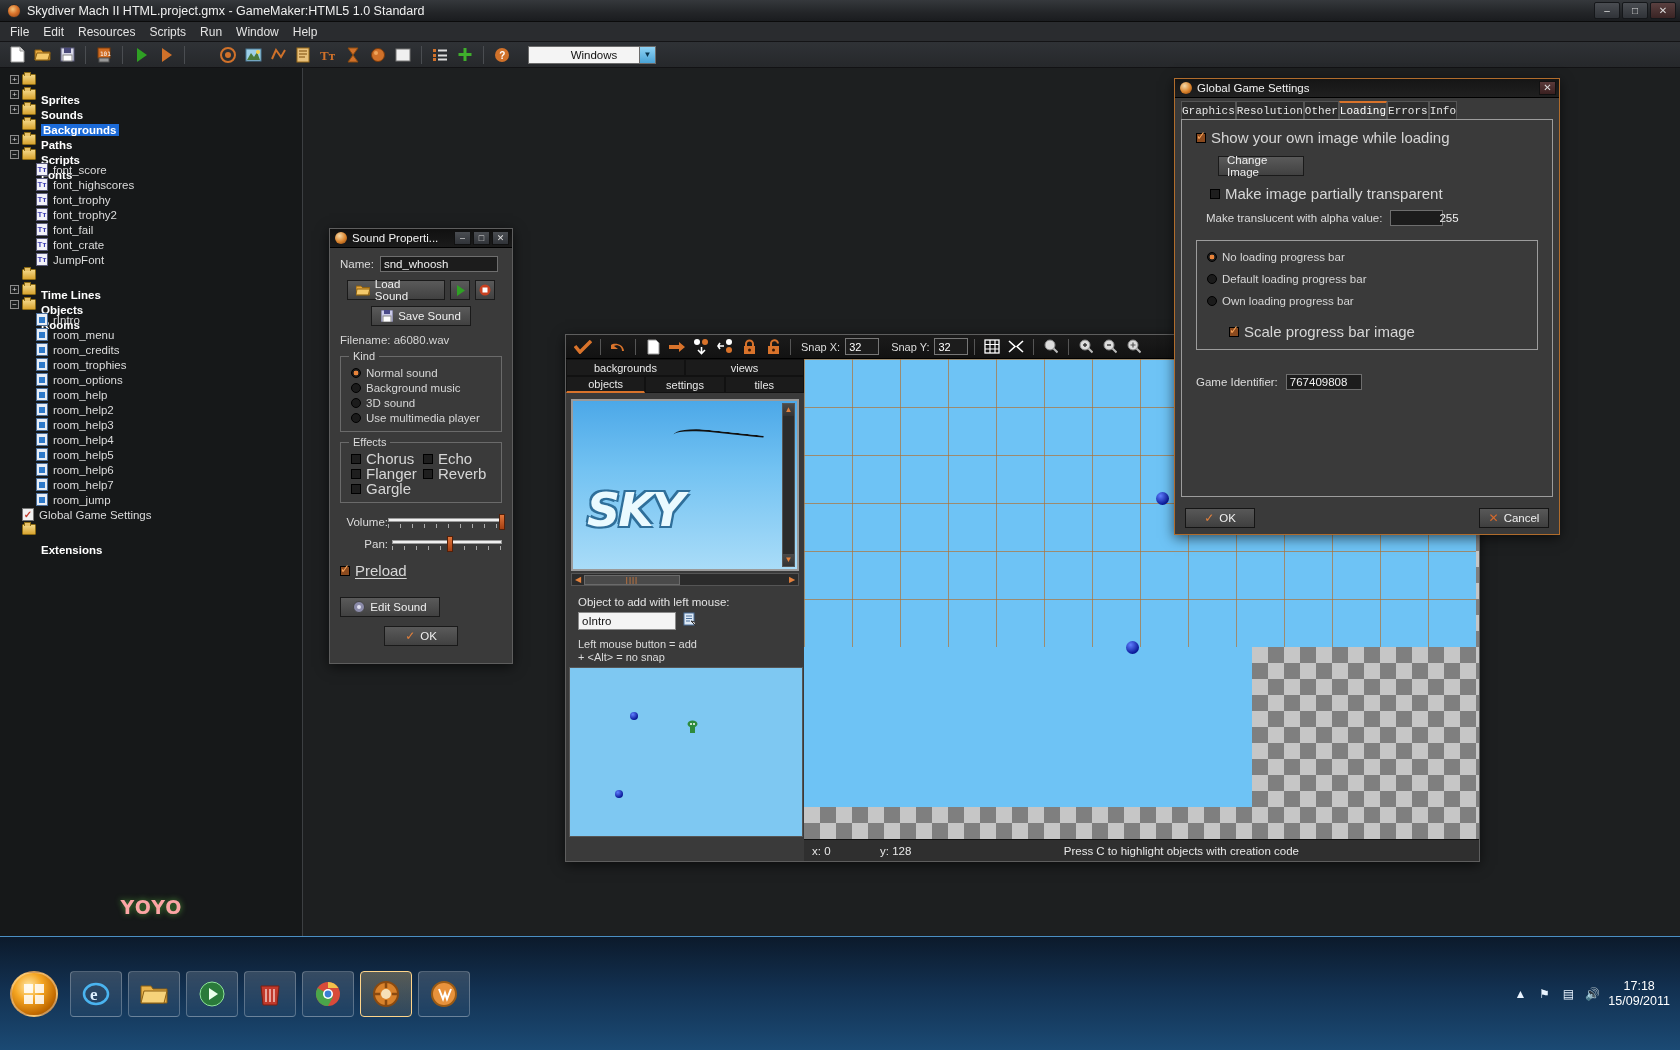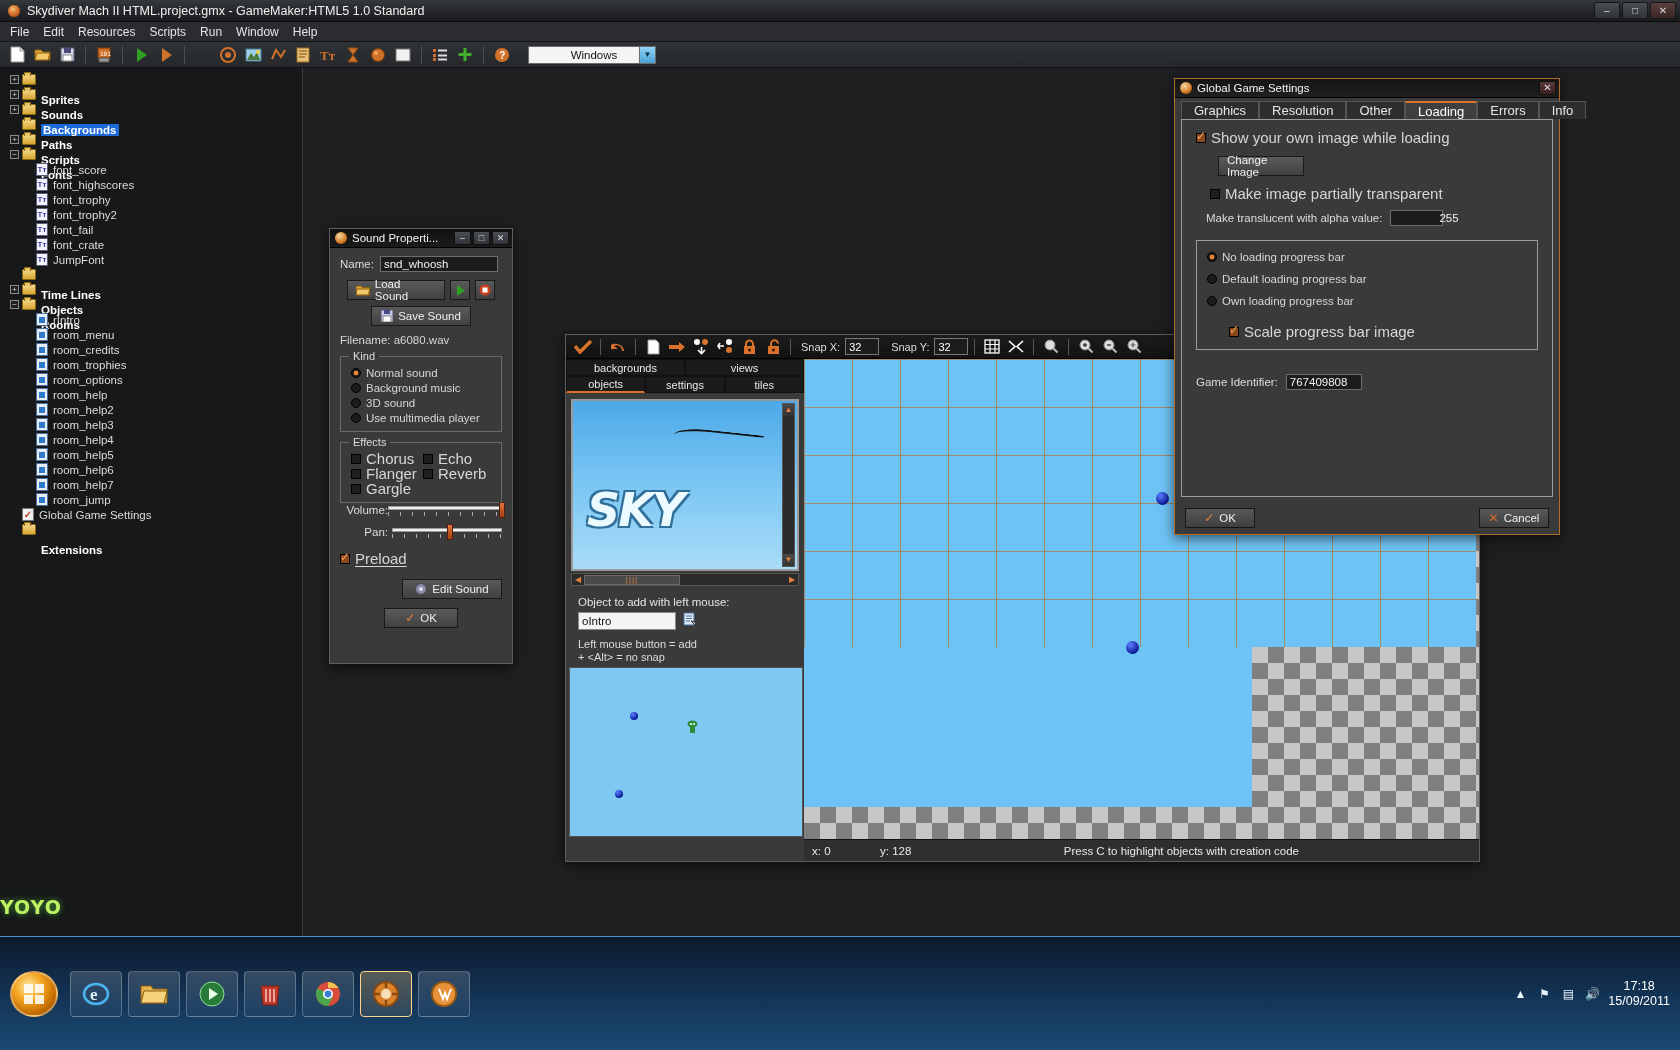--- a/index.html
+++ b/index.html
@@ -101,23 +101,23 @@
   .gicon {
     width: 12px; height: 13px; margin-right: 5px; flex: 0 0 auto;
     background: #f0f0f0; border: 1px solid #777; color: #c0392b;
     font-size: 10px; line-height: 11px; text-align: center; font-weight: bold;
   }
   .tlabel { font-size: 11.5px; color: #dcdcdc; }
   .tlabel.bold { font-weight: bold; color: #ffffff; margin-top: 40px; }
   .tlabel.sel { background: #1b6ad8; color: #fff; padding: 0 2px; }
 
   #yoyo-logo {
-    position: absolute; left: 0; bottom: 18px; width: 303px; 
+    position: absolute; left: 0; bottom: 18px; width: 303px; text-align: center;
     font-family: "DejaVu Sans", sans-serif; font-weight: bold; font-size: 19px;
-    color: #bef264; letter-spacing: 1px;
+    color: #fca5a5; letter-spacing: 1px;
     text-shadow: 0 0 6px rgba(120,255,80,.55);
   }
 
   
   #workspace {
     position: absolute; left: 303px; top: 68px; width: 1377px; height: 868px;
     background: #1d1f20;
   }
 
   
@@ -278,22 +278,22 @@
   #room-status .msg { margin-left: auto; margin-right: 180px; }
 
   
   #ggs { left: 1174px; top: 78px; width: 386px; height: 457px; background: #3a3a3a;
          border: 1px solid #b06c2c; }
   #ggs .wtitle { background: linear-gradient(#151515,#202020); }
   #ggs .closebtn { width: 17px; height: 14px; background: linear-gradient(#5a3a3a,#3a2020);
                    border: 1px solid #111; color: #ddd; font-size: 10px; text-align: center; line-height: 12px;}
   .ggs-tabs { display: flex; padding: 3px 4px 0 6px; gap: 0; }
   .ggs-tab {
-    height: 18px; padding: 0 12px; background: #2d2d2d; border: 1px solid #555; border-bottom: none;
-    font-size: 13px; color: #e6e6e6; display: flex; align-items: center;
+    height: 18px; padding: 0 0; background: #2d2d2d; border: 1px solid #555; border-bottom: none;
+    font-size: 11px; color: #e6e6e6; display: flex; align-items: center; font-family: Liberation Mono, monospace;
   }
   .ggs-tab.active { background: #3f3f3f; border-top: 2px solid #d9732b; color: #fff; }
   .ggs-panel { margin: 0 6px; border: 1px solid #9c9c9c; height: 378px; padding: 10px 14px; position: relative; }
   .inner-group { border: 1px solid #9c9c9c; margin-top: 14px; padding: 8px 10px; }
   .ggs-footer { position: absolute; left: 0; right: 0; bottom: 6px; display: flex;
                 justify-content: space-between; padding: 0 10px; }
   .okbtn, .cancelbtn {
     width: 70px; height: 20px; background: linear-gradient(#585858,#3f3f3f);
     border: 1px solid #151515; color: #f0f0f0; font-size: 11.5px;
     display: flex; align-items: center; justify-content: center; gap: 5px;
@@ -748,21 +748,21 @@
               <span>Echo</span>
             </div>
             <div class="chk">
               <span class="box"></span>
               <span>Reverb</span>
             </div>
           </div>
         </div>
       </div>
 
-      <div style="display:flex;align-items:center;gap:0;">
+      <div style="display:flex;align-items:center;gap:0;margin-top:12px;">
         <span class="lbl" style="width:48px;text-align:right;">Volume:</span>
         <div class="slider">
           <div class="track"></div>
           <div class="ticks"></div>
           <div class="knob" style="right:-3px;"></div>
         </div>
       </div>
       <div style="display:flex;align-items:center;gap:4px;margin-top:8px;">
         <span class="lbl" style="width:48px;text-align:right;">Pan:</span>
         <div class="slider">
@@ -770,21 +770,21 @@
           <div class="ticks"></div>
           <div class="knob" style="left:50%;"></div>
         </div>
       </div>
 
       <div class="chk" style="margin-top:12px;">
         <span class="box on"></span>
         <span style="text-decoration:underline;text-underline-offset:2px;">Preload</span>
       </div>
 
-      <div style="display:flex;justify-content:flex-end;margin-top:13px;">
+      <div style="display:flex;justify-content:flex-start;margin-top:19px;">
         <div class="gbtn" style="width:100px;">
           <svg width="12" height="12" viewBox="0 0 12 12">
               <circle cx="6" cy="6" r="5.5" fill="#8a8aa8" stroke="#444"></circle>
               <circle cx="6" cy="6" r="2" fill="#e0e0f0"></circle>
             </svg>
           <span>Edit Sound</span>
         </div>
       </div>
       <div style="display:flex;justify-content:center;margin-top:9px;">
         <div class="gbtn" style="width:74px;">

